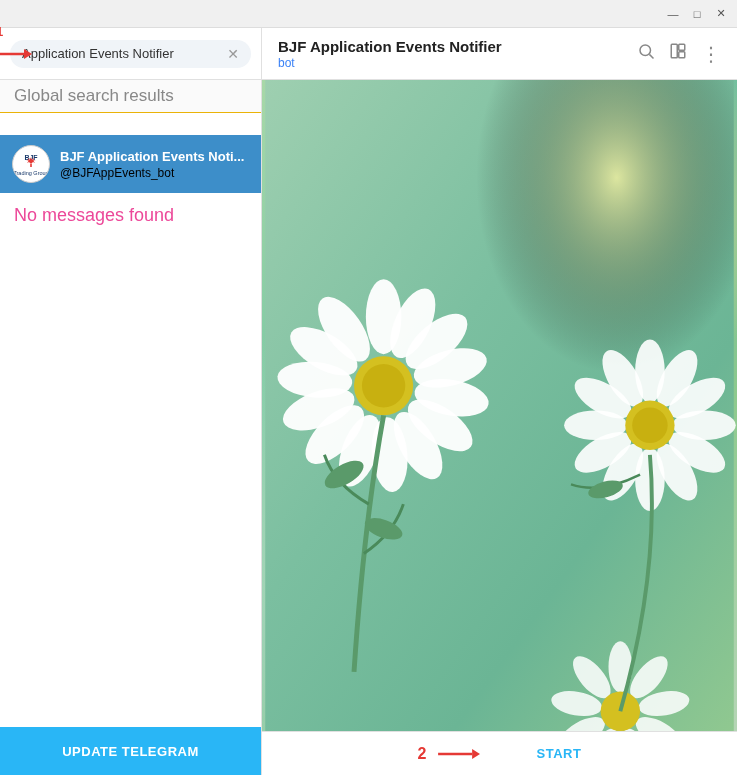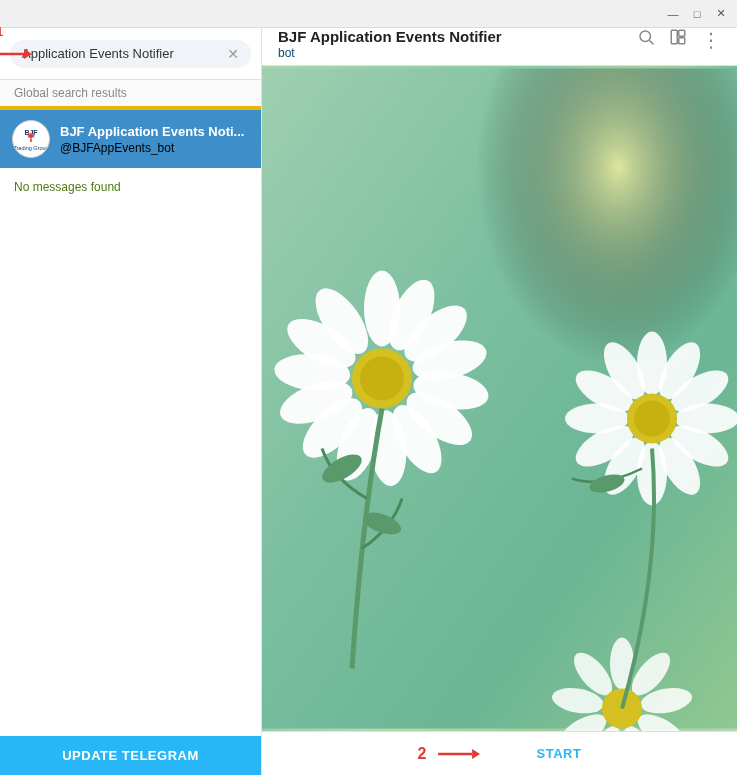--- a/index.html
+++ b/index.html
@@ -85,34 +85,35 @@
     .search-close {
       font-size: 14px;
       color: #999;
       cursor: pointer;
       margin-left: 4px;
     }
 
     
     .global-search-label {
       padding: 6px 14px;
-      font-size: 12px;
+      font-size: 17px;
       color: #888;
       background: #fafafa;
-      border-bottom: 4px solid #eab308;
+      border-bottom: 1px solid #eab308;
     }
 
     
     .search-result-item {
       display: flex;
       align-items: center;
       padding: 10px 12px;
       background: #3d8ec9;
       cursor: pointer;
       gap: 10px;
+      margin-top: 22px;
     }
     .result-info {
       flex: 1;
       overflow: hidden;
     }
     .result-name {
       font-size: 13px;
       font-weight: 600;
       color: #fff;
       white-space: nowrap;
@@ -121,28 +122,28 @@
     }
     .result-username {
       font-size: 12px;
       color: #000000;
       margin-top: 2px;
     }
 
     
     .no-messages {
       padding: 12px 14px;
-      font-size: 12px;
-      color: #4d7c0f;
+      font-size: 18px;
+      color: #ec4899;
     }
 
     
     .update-btn {
       margin-top: auto;
-      height: 39px;
+      height: 48px;
       background: #29b6f6;
       display: flex;
       align-items: center;
       justify-content: center;
       cursor: pointer;
       font-size: 13px;
       font-weight: 600;
       color: #fff;
       letter-spacing: 0.5px;
       border-top: none;
@@ -151,38 +152,38 @@
     
     .right-panel {
       flex: 1;
       display: flex;
       flex-direction: column;
       background: #fff;
     }
 
     
     .chat-header {
-      height: 38px;
-      display: flex;
-      align-items: flex-start;
+      height: 52px;
+      display: flex;
+      align-items: center;
       padding: 0 16px;
       border-bottom: 1px solid #e0e0e0;
       gap: 10px;
     }
     .chat-title-block {
       flex: 1;
     }
     .chat-title {
       font-size: 15px;
       font-weight: 600;
       color: #222;
     }
     .chat-subtitle {
       font-size: 12px;
-      color: #0c4a6e;
+      color: #3b82f6;
       margin-top: 1px;
     }
     .chat-header-icons {
       display: flex;
       gap: 14px;
       align-items: center;
     }
     .header-icon {
       font-size: 18px;
       color: #888;

